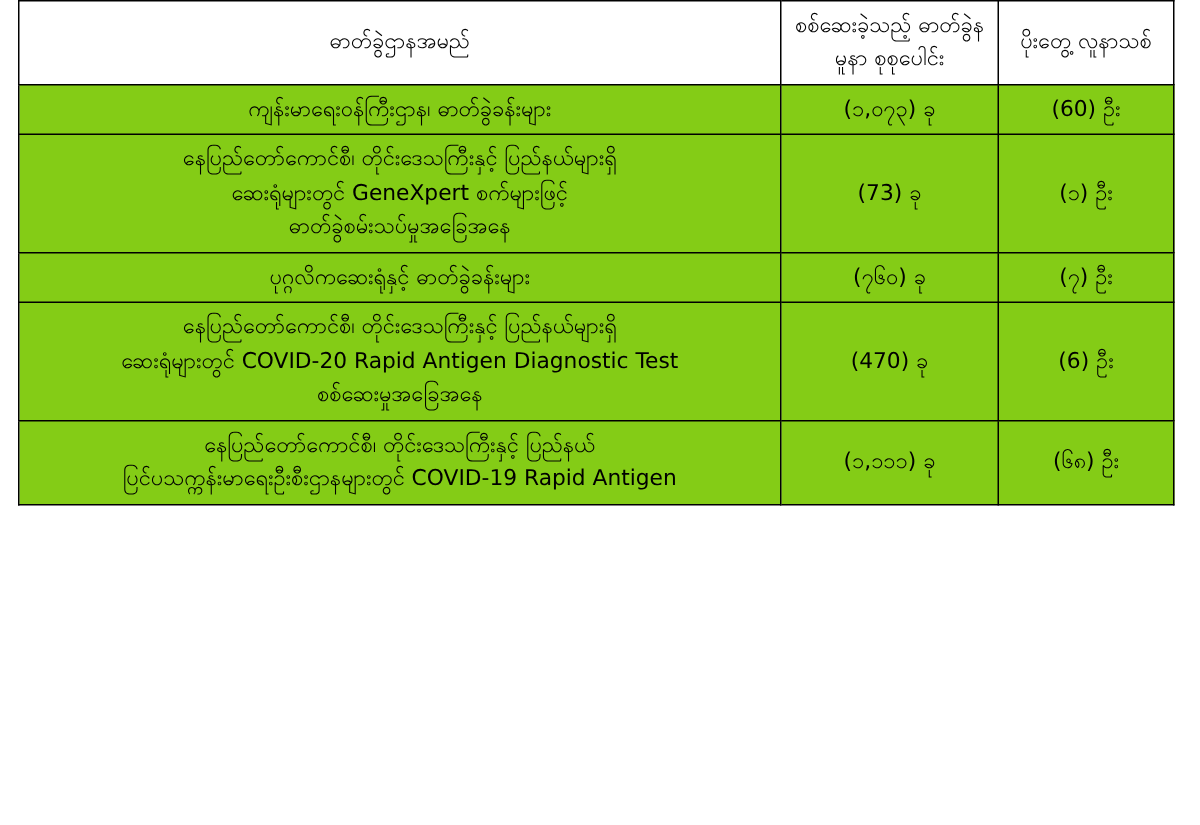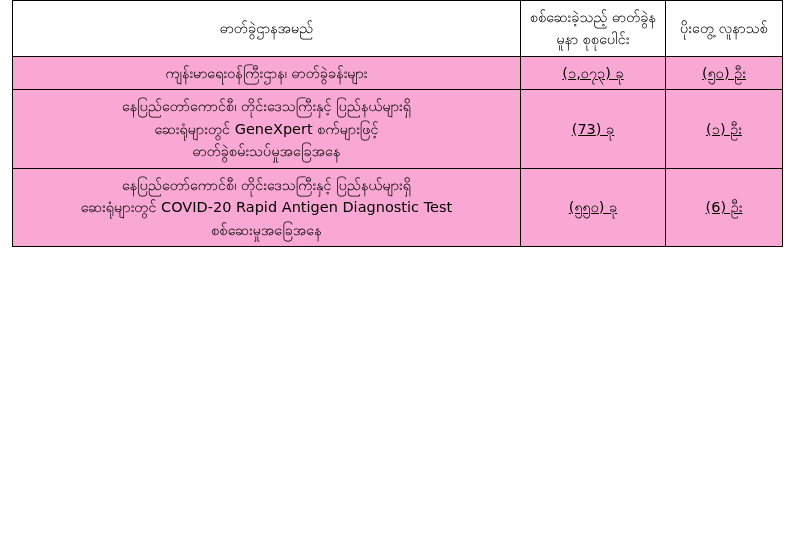--- a/index.html
+++ b/index.html
@@ -44,29 +44,28 @@
   }
   thead th {
     background: #ffffff;
     font-weight: normal;
   }
   .head-cell-main {
     padding-top: 30px;
     padding-bottom: 30px;
   }
   tbody tr.green td {
-    background: #f9a8d4;
+    background: #84cc16;
   }
   .desc {
     padding-left: 10px;
     padding-right: 10px;
   }
   .num {
     white-space: nowrap;
-    text-decoration: underline;
   }
   .ml-line {
     display: block;
   }
   .dash {
     font-size: 14.5px;
   }
 </style>
 </head>
 <body>
@@ -85,42 +84,57 @@
         <th>ပိုးတွေ့ လူနာသစ်</th>
       </tr>
     </thead>
     <tbody>
 
       <tr class="green">
         <td class="desc">
           <span class="ml-line">ကျန်းမာရေးဝန်ကြီးဌာန၊ ဓာတ်ခွဲခန်းများ</span>
         </td>
         <td class="num">(၁,၀၇၃) ခု</td>
-        <td class="num">(၅၀) ဦး</td>
+        <td class="num">(60) ဦး</td>
       </tr>
 
       <tr class="green">
         <td class="desc">
           <span class="ml-line">နေပြည်တော်ကောင်စီ၊ တိုင်းဒေသကြီးနှင့် ပြည်နယ်များရှိ</span>
           <span class="ml-line">ဆေးရုံများတွင် GeneXpert စက်များဖြင့်</span>
           <span class="ml-line">ဓာတ်ခွဲစမ်းသပ်မှုအခြေအနေ</span>
         </td>
         <td class="num">(73) ခု</td>
         <td class="num">(၁) ဦး</td>
       </tr>
 
 
 
+      <tr class="green">
+        <td class="desc">
+          <span class="ml-line">ပုဂ္ဂလိကဆေးရုံနှင့် ဓာတ်ခွဲခန်းများ</span>
+        </td>
+        <td class="num">(၇၆၀) ခု</td>
+        <td class="num">(၇) ဦး</td>
+      </tr>
 
       <tr class="green">
         <td class="desc">
           <span class="ml-line">နေပြည်တော်ကောင်စီ၊ တိုင်းဒေသကြီးနှင့် ပြည်နယ်များရှိ</span>
           <span class="ml-line">ဆေးရုံများတွင် COVID-20 Rapid Antigen Diagnostic Test</span>
           <span class="ml-line">စစ်ဆေးမှုအခြေအနေ</span>
         </td>
-        <td class="num">(၅၅၀) ခု</td>
+        <td class="num">(470) ခု</td>
         <td class="num">(6) ဦး</td>
       </tr>
 
+      <tr class="green">
+        <td class="desc">
+          <span class="ml-line">နေပြည်တော်ကောင်စီ၊ တိုင်းဒေသကြီးနှင့် ပြည်နယ်</span>
+          <span class="ml-line">ပြင်ပသက္ကန်းမာရေးဦးစီးဌာနများတွင် COVID-19 Rapid Antigen</span>
+        </td>
+        <td class="num">(၁,၁၁၁) ခု</td>
+        <td class="num">(၆၈) ဦး</td>
+      </tr>
 
     </tbody>
   </table>
 </div>
 
 </body></html>

